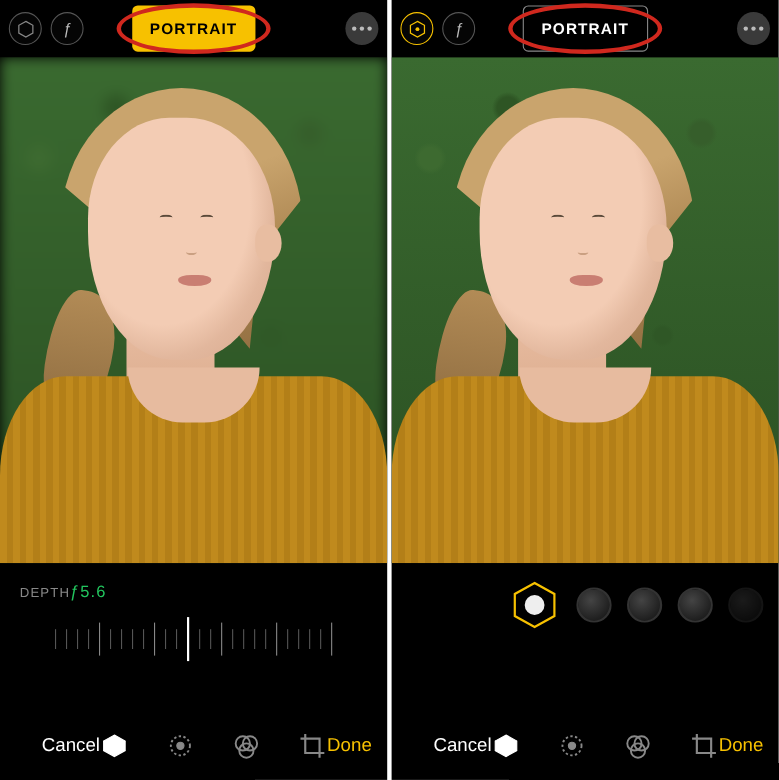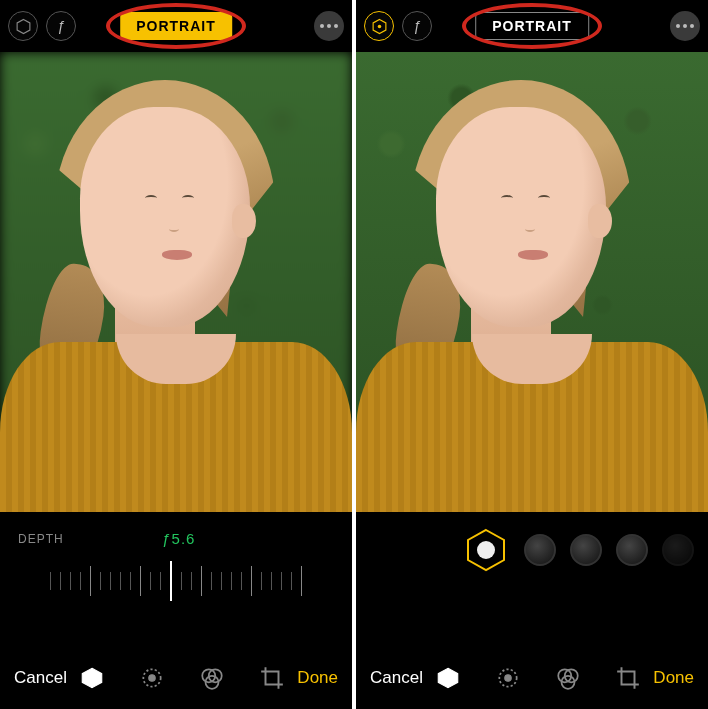--- a/index.html
+++ b/index.html
@@ -42,21 +42,21 @@
     margin-right: 8px;
     background: rgba(255,255,255,0.02);
   }
   .circle-btn.yellow { border-color: #f7c100; }
   .hex-icon { width:17px; height:17px; }
   .pill {
     position:absolute;
     left:50%;
     top:50%;
     transform:translate(-50%,-50%);
-    height:28px;
+    height:42px;
     padding:0 16px;
     border-radius:5px;
     font-size:14px;
     font-weight:600;
     letter-spacing:1px;
     display:flex;
     align-items:center;
     justify-content:center;
   }
   .pill.active   { background:#f7c100; color:#000; }
@@ -123,42 +123,42 @@
     position:absolute;left:0;right:0;bottom:0;height:170px;
     background:
       repeating-linear-gradient(90deg,#c08a1d 0 6px,#b37f18 6px 12px),
       linear-gradient(#c8911f,#b37e14);
     border-radius:60px 60px 0 0/90px 90px 0 0;
   }
   .sweater::before{content:"";position:absolute;left:50%;top:-8px;transform:translateX(-50%);width:120px;height:50px;border-radius:0 0 60px 60px;background:#e7bb9f;}
   
   .controls { flex:1; display:flex; flex-direction:column; }
   .depth-row{
-    display:flex;align-items:center;justify-content:space-between;
+    display:flex;align-items:center;justify-content:flex-start;
     padding:18px 18px 10px;font-size:12px;letter-spacing:1px;color:#888;
   }
   .depth-row .val{color:#22c55e;font-size:15px;}
   .ruler{
     height:48px;display:flex;align-items:center;justify-content:center;gap:9px;
     padding:0 10px;
   }
   .ruler i{width:1px;height:18px;background:#555;display:block;}
   .ruler i.tall{height:30px;background:#888;}
   .ruler i.mid{height:40px;background:#fff;width:2px;}
   .lighting-row{
     height:76px;display:flex;align-items:center;justify-content:flex-end;gap:14px;
     padding:0 14px;
   }
   .hex-sel{width:48px;height:48px;position:relative;}
   .hex-sel svg{width:100%;height:100%;}
   .lcircle{width:32px;height:32px;border-radius:50%;border:2px solid #333;background:radial-gradient(circle at 40% 35%,#444,#111);} 
   .spacer-left{flex:1;}
   
   .bottombar{
-    height:62px;display:flex;align-items:center;padding:0 14px;gap:0;
+    height:62px;display:flex;align-items:center;padding:0 14px;gap:0;margin-left:24px;
   }
   .txtbtn{color:#fff;font-size:17px;background:none;border:none;}
   .tool-icons{flex:1;display:flex;justify-content:center;gap:34px;align-items:center;}
   .tico{width:26px;height:26px;display:flex;align-items:center;justify-content:center;}
   .tico svg{width:100%;height:100%;}
   .tico.sel svg *{stroke:#fff!important;fill:#fff!important;}
   .cube svg *{stroke:#888;}
   .dial svg *{stroke:#888;}
   .filt svg *{stroke:#888;fill:none;}
   .crop svg *{stroke:#888;}

